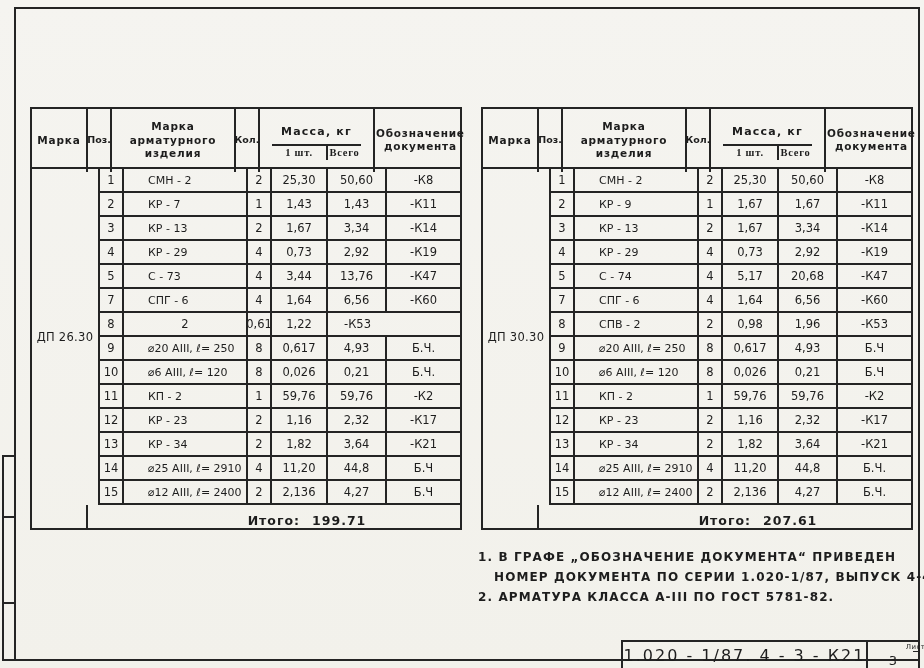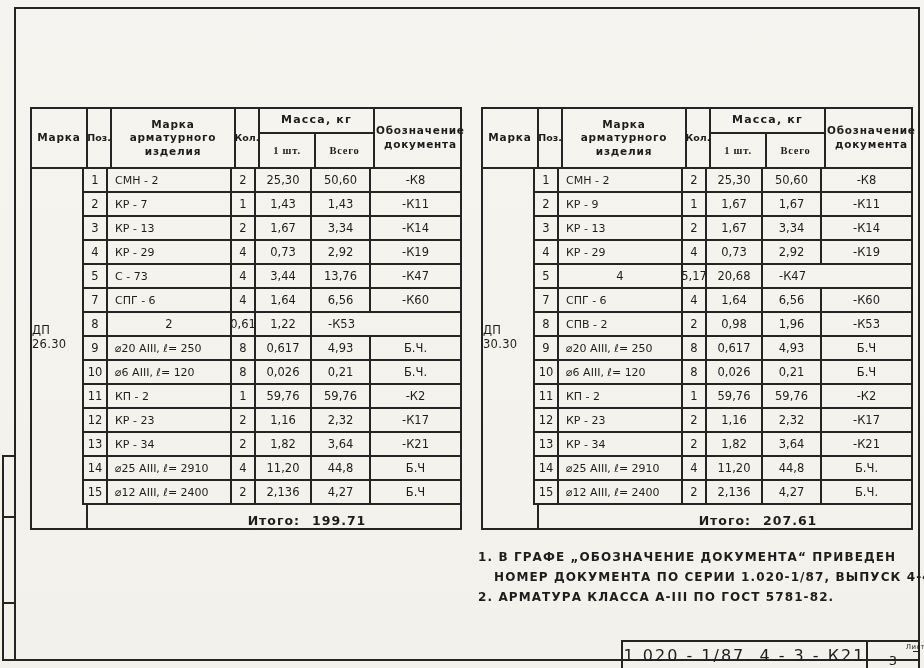--- a/index.html
+++ b/index.html
@@ -45,50 +45,50 @@
     border-bottom: 2px solid var(--ink);
   }
   .hc {
     border-right: 2px solid var(--ink);
     display: flex; align-items: center; justify-content: center;
     text-align: center;
     font-size: 10.5px; font-weight: bold; letter-spacing: 0.8px;
     line-height: 1.3; padding: 1px;
   }
   .hc:last-child { border-right: none; }
-  .hc-mass { flex-direction: column; padding: 0; align-items: stretch; }
+  .hc-mass { flex-direction: column; padding: 12px; align-items: stretch; }
   .mass-top {
     height: 25px; border-bottom: 2px solid var(--ink);
     display: flex; align-items: center; justify-content: center;
     font-size: 11px; letter-spacing: 1.2px;
   }
   .mass-bottom { flex: 1; display: grid; grid-template-columns: 56px 1fr; }
   .mass-sub { display: flex; align-items: center; justify-content: center; font-size: 10.5px; font-family: Liberation Serif, serif; }
   .mass-sub.first { border-right: 2px solid var(--ink); }
 
   .t-body { display: flex; }
   .marka-col {
-    width: 52px; border-right: 2px solid var(--ink);
+    width: 68px; border-right: 2px solid var(--ink);
     display: flex; align-items: center; justify-content: center;
     font-size: 11.5px; letter-spacing: 0.3px;
   }
   .rows { flex: 1; }
   .row {
     display: grid;
     grid-template-columns: 24px 124px 24px 56px 59px 1fr;
     height: 24px;
     border-bottom: 2px solid var(--ink);
   }
   .c {
     border-right: 2px solid var(--ink);
     display: flex; align-items: center; justify-content: center;
     font-size: 11.5px; overflow: hidden; white-space: nowrap;
   }
   .c:last-child { border-right: none; }
-  .c-item { justify-content: flex-start; padding-left: 7px; font-size: 11px; }
+  .c-item { justify-content: flex-start; padding-left: 24px; font-size: 11px; }
 
   .t-foot { display: flex; height: 23px; }
   .foot-spacer { width: 56px; border-right: 2px solid var(--ink); }
   .foot-cell {
     flex: 1; display: flex; align-items: center; justify-content: center;
     gap: 12px; padding-left: 66px;
     font-size: 12.5px; font-weight: bold; letter-spacing: 1px; margin-top: 8px;
   }
 
   
@@ -318,20 +318,21 @@
           <div class="row">
           <div class="c">4</div>
           <div class="c c-item">КР - 29</div>
           <div class="c">4</div>
           <div class="c">0,73</div>
           <div class="c">2,92</div>
           <div class="c">-К19</div>
         </div>
           <div class="row">
           <div class="c">5</div>
+          <div class="c c-item">С - 74</div>
           <div class="c">4</div>
           <div class="c">5,17</div>
           <div class="c">20,68</div>
           <div class="c">-К47</div>
         </div>
           <div class="row">
           <div class="c">7</div>
           <div class="c c-item">СПГ - 6</div>
           <div class="c">4</div>
           <div class="c">1,64</div>

